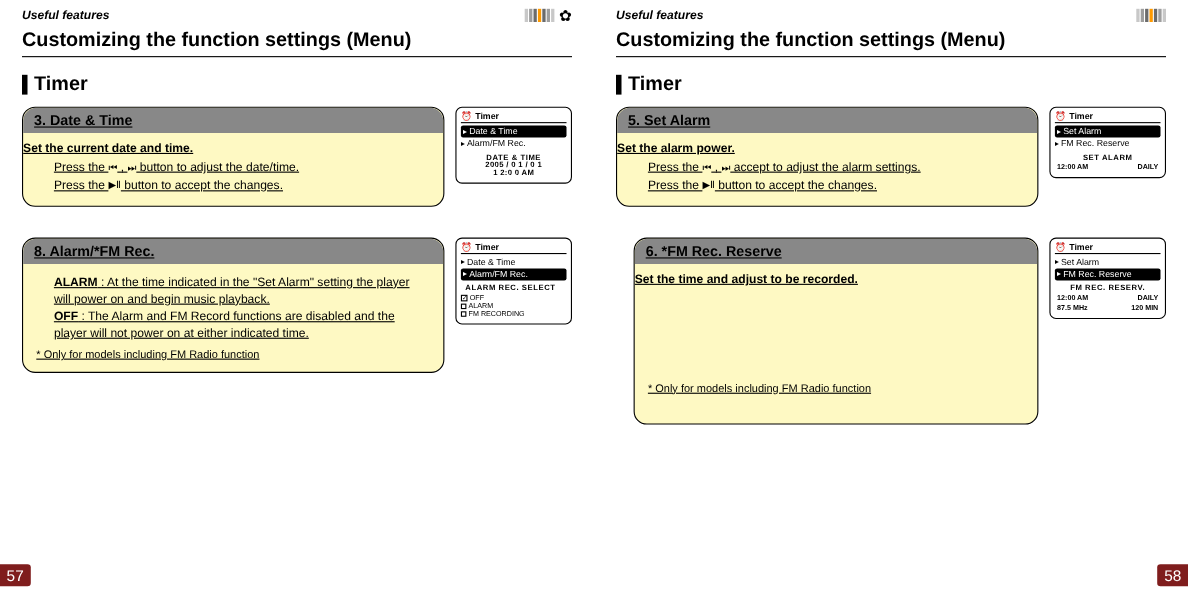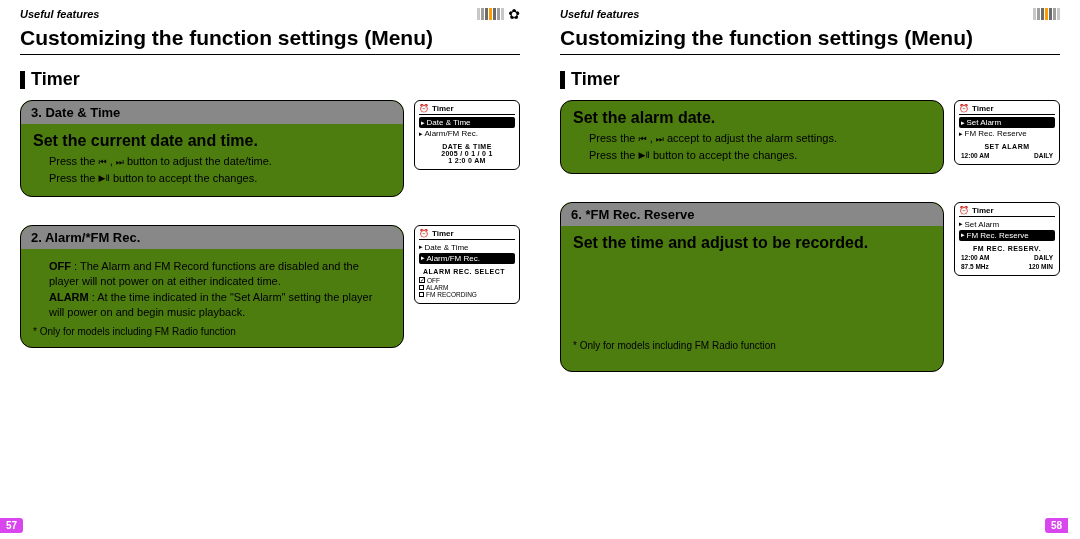--- a/index.html
+++ b/index.html
@@ -6,31 +6,31 @@
   html, body { width: 1080px; height: 539px; font-family: Arial, Helvetica, sans-serif; background: #fff; color: #000; }
   .spread { display: flex; width: 1080px; height: 539px; }
   .page { width: 540px; height: 539px; position: relative; padding: 6px 20px 0 20px; }
 
   .top-row { display: flex; justify-content: space-between; align-items: center; height: 16px; }
   .top-left { font-style: italic; font-weight: bold; font-size: 11px; }
   .top-right { display: flex; align-items: center; gap: 4px; }
   .stripes { display: flex; height: 12px; gap: 1px; }
   .stripes div { width: 3px; height: 12px; }
 
-  .chapter { font-weight: bold; font-size: 21px; margin-top: 4px; }
+  .chapter { font-weight: bold; font-size: 18px; margin-top: 4px; }
   .hr { height: 1px; background: #000; margin-top: 4px; }
 
   .sec-head { display: flex; align-items: center; margin-top: 14px; }
   .sec-bar { width: 5px; height: 18px; background: #000; margin-right: 6px; }
   .sec-title { font-weight: bold; font-size: 18px; }
 
   .block { display: flex; gap: 10px; margin-top: 10px; }
-  .block-left { flex: 1; border: 1px solid #000; border-radius: 12px; background: #4d7c0f; padding: 0 0 10px 0; overflow: hidden; }
+  .block-left { flex: 1; border: 1px solid #000; border-radius: 12px; background: #fef9c3; padding: 0 0 10px 0; overflow: hidden; text-decoration: underline; }
   .block-header { background: #888; color: #000; font-weight: bold; font-size: 13px; padding: 4px 10px; border-radius: 12px 12px 0 0; }
-  .sub { font-weight: bold; font-size: 16px; padding: 8px 12px 2px 12px; }
+  .sub { font-weight: bold; font-size: 11px; padding: 8px 12px 2px 0; }
   .body { font-size: 11px; padding: 0 28px; line-height: 1.35; }
   .body p { margin-top: 2px; }
   .body .label { font-weight: bold; }
   .foot { font-size: 10px; padding: 6px 12px 0 12px; }
 
   .lcd { width: 106px; }
   .lcd-box { border: 1px solid #000; background: #fff; border-radius: 6px; padding: 3px 4px 5px 4px; font-size: 8px; }
   .lcd-title { display: flex; align-items: center; gap: 3px; font-weight: bold; margin-bottom: 2px; border-bottom: 1px solid #000; padding-bottom: 1px; }
   .lcd-row { display: flex; align-items: center; gap: 2px; font-size: 8px; padding: 1px 0; }
   .lcd-row.sel { background: #000; color: #fff; border-radius: 2px; padding: 1px 2px; }
@@ -38,25 +38,25 @@
   .lcd-data { font-size: 7px; letter-spacing: 0.3px; text-align: center; }
   .lcd-list { font-size: 6.5px; margin-top: 2px; }
   .lcd-list div { display: flex; align-items: center; gap: 2px; }
   .chk { display: inline-block; width: 5px; height: 5px; border: 1px solid #000; }
   .chk-f { display: inline-block; width: 6px; height: 6px; border: 1px solid #000; position: relative; }
   .chk-f::after { content: "✓"; font-size: 6px; position: absolute; top: -2px; left: 0; }
   .lcd-2col { display: flex; justify-content: space-between; font-size: 6.5px; margin-top: 2px; padding: 0 2px; }
 
   .inl-icon { display: inline-block; font-size: 9px; vertical-align: middle; line-height: 1; }
 
-  .spacer-block { height: 196px; }
-
-  .pg-num { position: absolute; bottom: 6px; background: #d946ef; color: #fff; font-size: 10px; padding: 2px 6px; font-weight: bold; }
+  .spacer-block { height: 196px; margin-left: 16px; }
+
+  .pg-num { position: absolute; bottom: 6px; background: #7f1d1d; color: #fff; font-size: 14px; padding: 2px 6px; }
   .pg-left { left: 0; border-radius: 0 3px 3px 0;}
-  .pg-right { right: 12px; border-radius: 3px 0 0 3px; text-align: center;}
+  .pg-right { right: 0; border-radius: 3px 0 0 3px; text-align: center;}
 
   .clock-icon { font-size: 8px; }
   .tri { font-size: 7px; }
 </style>
 </head>
 <body>
 
 <div class="spread">
 
   <div class="page">
@@ -112,24 +112,24 @@
             </div>
           <div class="lcd-sub">DATE &amp; TIME</div>
           <div class="lcd-data"><b>2005 / 0 1 / 0 1</b></div>
           <div class="lcd-data"><b>1 2:0 0  AM</b></div>
         </div>
       </div>
     </div>
 
     <div class="block" style="margin-top:28px">
       <div class="block-left">
-        <div class="block-header">2. Alarm/*FM Rec.</div>
+        <div class="block-header">8. Alarm/*FM Rec.</div>
         <div class="body" style="padding-top:8px">
+          <p><span class="label">ALARM</span><span> : At the time indicated in the "Set Alarm" setting the player will power on and begin music playback.</span></p>
           <p><span class="label">OFF</span><span> : The Alarm and FM Record functions are disabled and the player will not power on at either indicated time.</span></p>
-          <p><span class="label">ALARM</span><span> : At the time indicated in the "Set Alarm" setting the player will power on and begin music playback.</span></p>
         </div>
         <div class="foot">* Only for models including FM Radio function</div>
       </div>
       <div class="lcd">
         <div class="lcd-box">
           <div class="lcd-title">
               <span class="clock-icon">⏰</span>
               <span>Timer</span>
             </div>
           <div class="lcd-row">
@@ -180,21 +180,22 @@
     <div class="chapter">Customizing the function settings (Menu)</div>
     <div class="hr"></div>
 
     <div class="sec-head">
       <div class="sec-bar"></div>
       <div class="sec-title">Timer</div>
     </div>
 
     <div class="block">
       <div class="block-left">
-        <div class="sub">Set the alarm date.</div>
+        <div class="block-header">5. Set Alarm</div>
+        <div class="sub">Set the alarm power.</div>
         <div class="body">
           <p>
             <span>Press the </span><span class="inl-icon">⏮</span><span> , </span><span class="inl-icon">⏭</span><span> accept to adjust the alarm settings.</span>
           </p>
           <p>
             <span>Press the </span><span class="inl-icon">▶Ⅱ</span><span> button to accept the changes.</span>
           </p>
         </div>
       </div>
       <div class="lcd">

